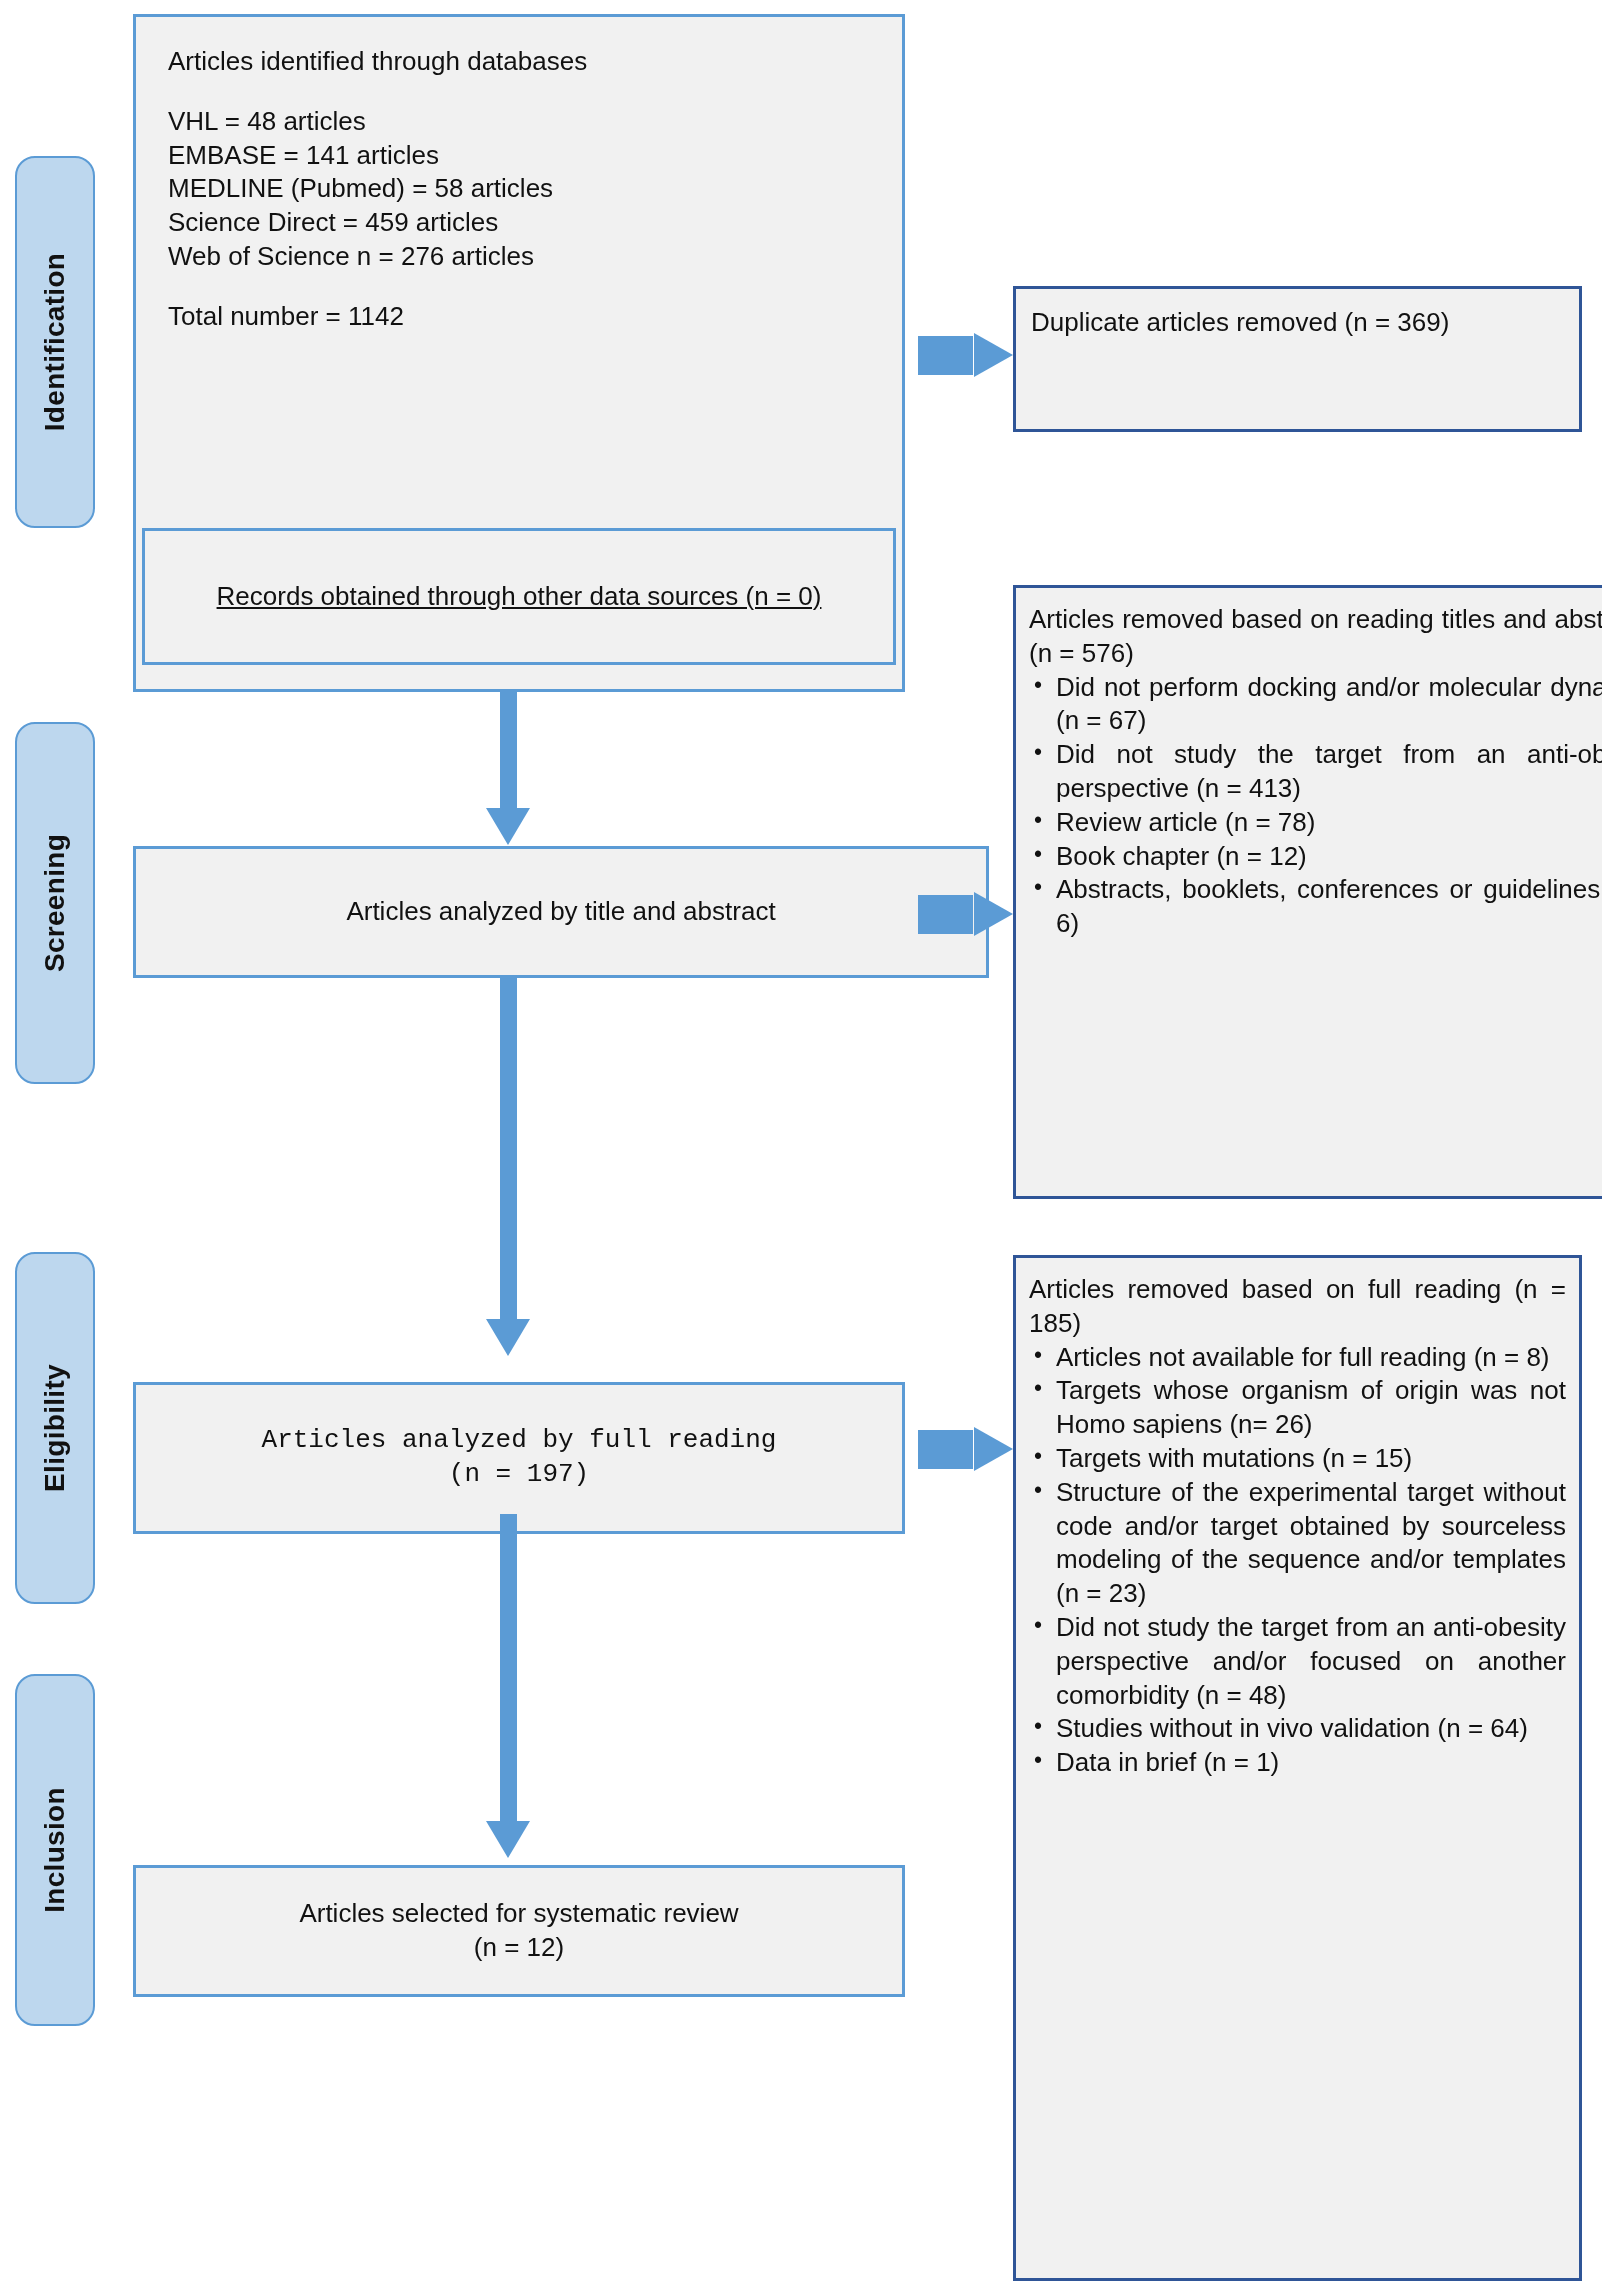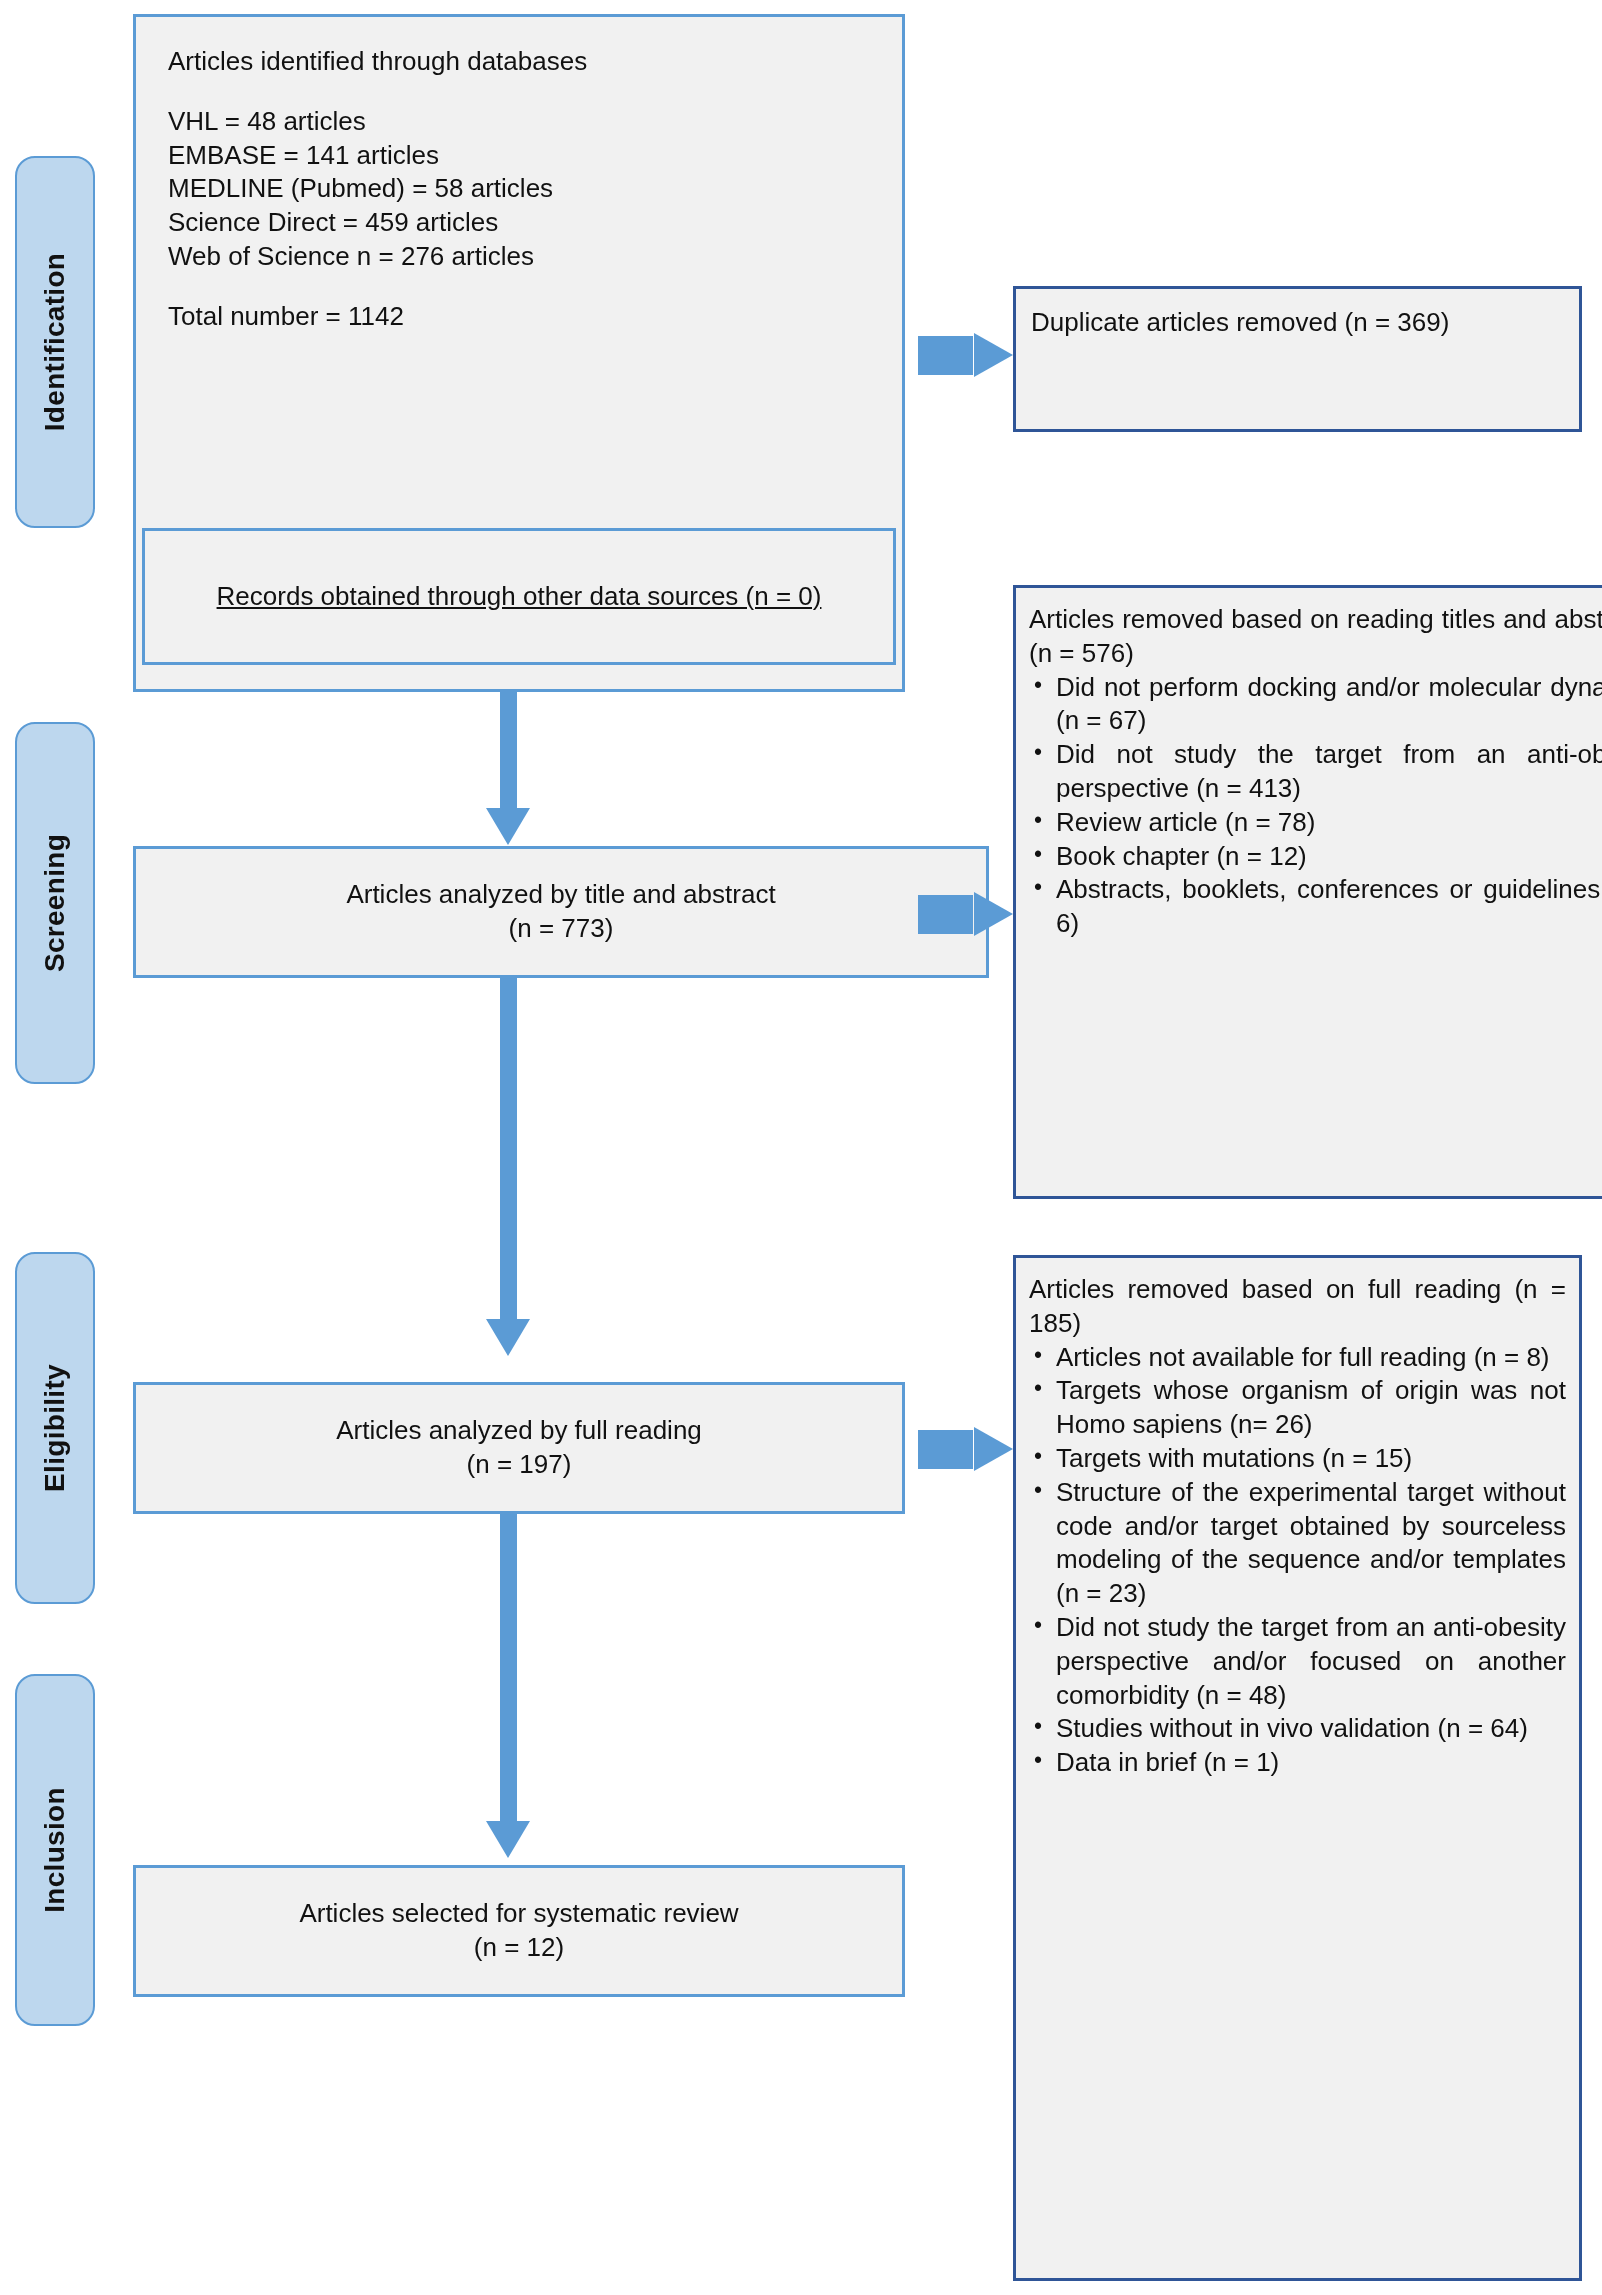--- a/index.html
+++ b/index.html
@@ -157,21 +157,20 @@
       </ul>
     </div>
   </div>
 
   <div class="ar-shaft-v" style="left:500px; top:692px; width:17px; height:116px;"></div>
   <div class="ar-head-d" style="left:486px; top:808px;"></div>
 
   <div class="box light" style="left:133px; top:846px; width:856px; height:132px;">
     <div class="box-inner center">
       <span class="line">Articles analyzed by title and abstract</span>
-      <span class="line">(n = 773)</span>
     </div>
   </div>
 
   <div class="ar-shaft-h" style="left:918px; top:895px; width:55px; height:39px;"></div>
   <div class="ar-head-r" style="left:974px; top:892px;"></div>
 
   <div class="box dark" style="left:1013px; top:1255px; width:569px; height:1026px;">
     <div class="box-inner" style="padding:15px 13px;">
       <span class="line just">Articles removed based on full reading (n = 185)</span>
       <ul class="bl">
@@ -182,21 +181,21 @@
         <li><span class="t">Did not study the target from an anti-obesity perspective and/or focused on another comorbidity (n = 48)</span></li>
         <li><span class="t">Studies without in vivo validation (n = 64)</span></li>
         <li><span class="t">Data in brief (n = 1)</span></li>
       </ul>
     </div>
   </div>
 
   <div class="ar-shaft-v" style="left:500px; top:978px; width:17px; height:342px;"></div>
   <div class="ar-head-d" style="left:486px; top:1319px;"></div>
 
-  <div class="box light" style="left:133px; top:1382px; width:772px; height:132px;">
+  <div class="box light" style="left:133px; top:1382px; width:772px; height:152px;font-family:Liberation Mono, monospace;">
     <div class="box-inner center">
       <span class="line">Articles analyzed by full reading</span>
       <span class="line">(n = 197)</span>
     </div>
   </div>
 
   <div class="ar-shaft-h" style="left:918px; top:1430px; width:55px; height:39px;"></div>
   <div class="ar-head-r" style="left:974px; top:1427px;"></div>
 
   <div class="ar-shaft-v" style="left:500px; top:1514px; width:17px; height:308px;"></div>

